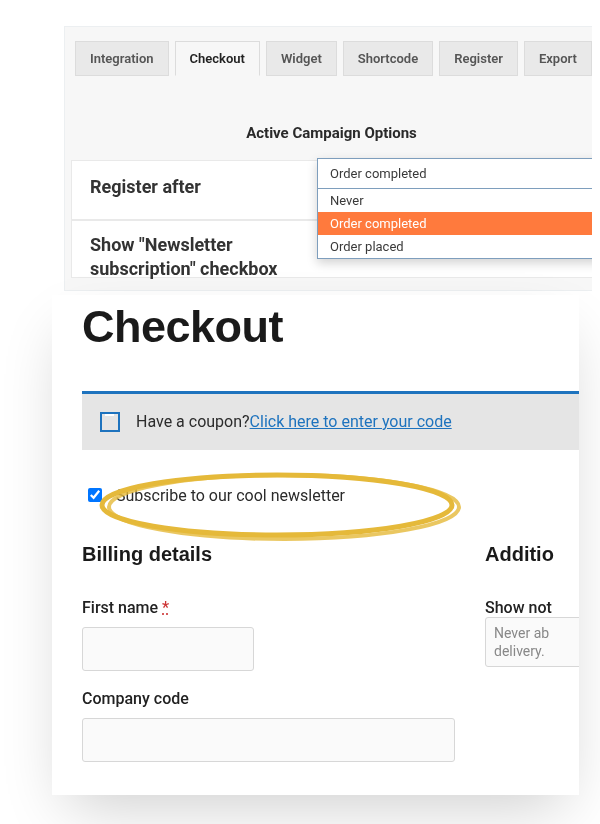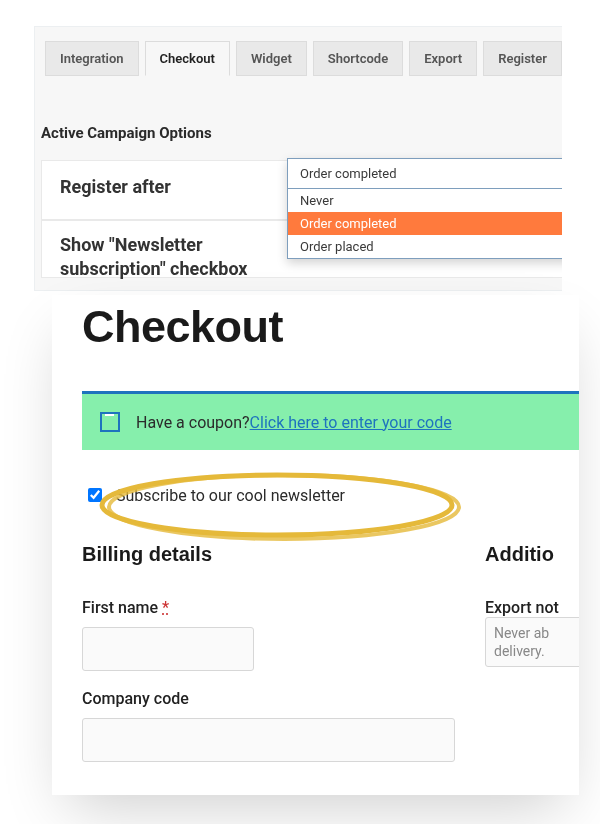--- a/index.html
+++ b/index.html
@@ -1,34 +1,34 @@
 <!DOCTYPE html>
 <html><head>
 <meta charset="utf-8">
 <style>
   html,body{margin:0;padding:0;font-family:-apple-system,BlinkMacSystemFont,"Segoe UI",Roboto,Helvetica,Arial,sans-serif;background:#fff;color:#333;}
   .canvas{position:relative;width:600px;height:824px;overflow:hidden;}
 
   
   .admin-card{
-    position:absolute;left:34px;top:26px;width:528px;height:265px;
+    position:absolute;left:64px;top:26px;width:528px;height:265px;
     background:#f7f7f7;border:1px solid #eceff1;border-right:none;
     box-sizing:border-box;overflow:hidden;
   }
   .tabs{display:flex;padding:14px 0 0 10px;}
   .tab{
     font-size:13px;font-weight:600;color:#555;
     padding:9px 14px;margin-right:6px;
     background:#e9e9e9;border:1px solid #dcdcdc;border-bottom:1px solid #dcdcdc;
     cursor:pointer;white-space:nowrap;
   }
   .tab.active{background:#f7f7f7;border-bottom-color:#f7f7f7;color:#222;}
 
   .section-title{
-    margin:48px 0 18px 6px;font-size:15px;font-weight:700;color:#2a2a2a;
+    margin:48px 0 18px 6px;font-size:15px;font-weight:700;color:#2a2a2a;text-align:center;
   }
 
   .form-table{
     position:relative;margin-left:6px;
   }
   .settings-row{
     position:absolute;left:0;right:0;
     background:#fff;border:1px solid #e9e9e9;border-right:none;
     box-sizing:border-box;padding:14px 0 14px 18px;
     display:flex;align-items:flex-start;
@@ -55,22 +55,22 @@
     background:#fff;box-shadow:0 25px 60px -15px rgba(0,0,0,.20);
     overflow:hidden;
   }
   .co-inner{position:relative;padding:6px 0 0 30px;font-family:"Segoe UI",Roboto,Arial,sans-serif;}
   .co-title{
     font-family:"Trebuchet MS","Segoe UI",Arial,sans-serif;
     font-size:45px;font-weight:800;color:#1a1a1a;margin:0;letter-spacing:-.5px;
   }
 
   .coupon-bar{
-    margin:38px 0 0 0;border-top:3px solid #1e73be;background:#86efac;
-    padding:18px 0 18px 18px;display:flex;align-items:center;font-size:16px;color:#2b2b2b;
+    margin:38px 0 0 0;border-top:3px solid #1e73be;background:#e5e5e5;
+    padding:18px 0 18px 18px;display:flex;font-size:16px;color:#2b2b2b;
   }
   .coupon-icon{
     width:16px;height:16px;border:2px solid #1e73be;display:inline-block;margin-right:16px;
     position:relative;
   }
   .coupon-icon:after{content:"";position:absolute;left:3px;top:-4px;width:9px;height:4px;border-bottom:2px solid #fff;}
   .coupon-link{color:#1e73be;text-decoration:underline;cursor:pointer;}
 
   .newsletter-wrap{
     position:relative;margin-top:35px;padding:0 0 0 2px;
@@ -112,22 +112,22 @@
 <body>
 
 <div class="canvas">
 
   <div class="admin-card">
     <div class="tabs">
       <div class="tab">Integration</div>
       <div class="tab active">Checkout</div>
       <div class="tab">Widget</div>
       <div class="tab">Shortcode</div>
+      <div class="tab">Register</div>
       <div class="tab">Export</div>
-      <div class="tab">Register</div>
     </div>
 
     <div class="section-title">Active Campaign Options</div>
 
     <div class="form-table">
       <div class="settings-row row1">
         <div class="label">Register after</div>
       </div>
       <div class="settings-row row2">
         <div class="label">Show "Newsletter subscription" checkbox</div>
@@ -179,21 +179,21 @@
           </div>
 
           <div class="field" style="margin-top:18px;">
             <span class="field-label">Company code</span>
             <input class="text-input wide" type="text" style="">
           </div>
         </div>
 
         <div class="col additional-col">
           <h2 class="section-h">Additio</h2>
-          <span class="field-label">Export not</span>
+          <span class="field-label">Show not</span>
           <div class="notes-box">
             <div>Never ab</div>
             <div>delivery.</div>
           </div>
         </div>
       </div>
 
     </div>
   </div>
 

